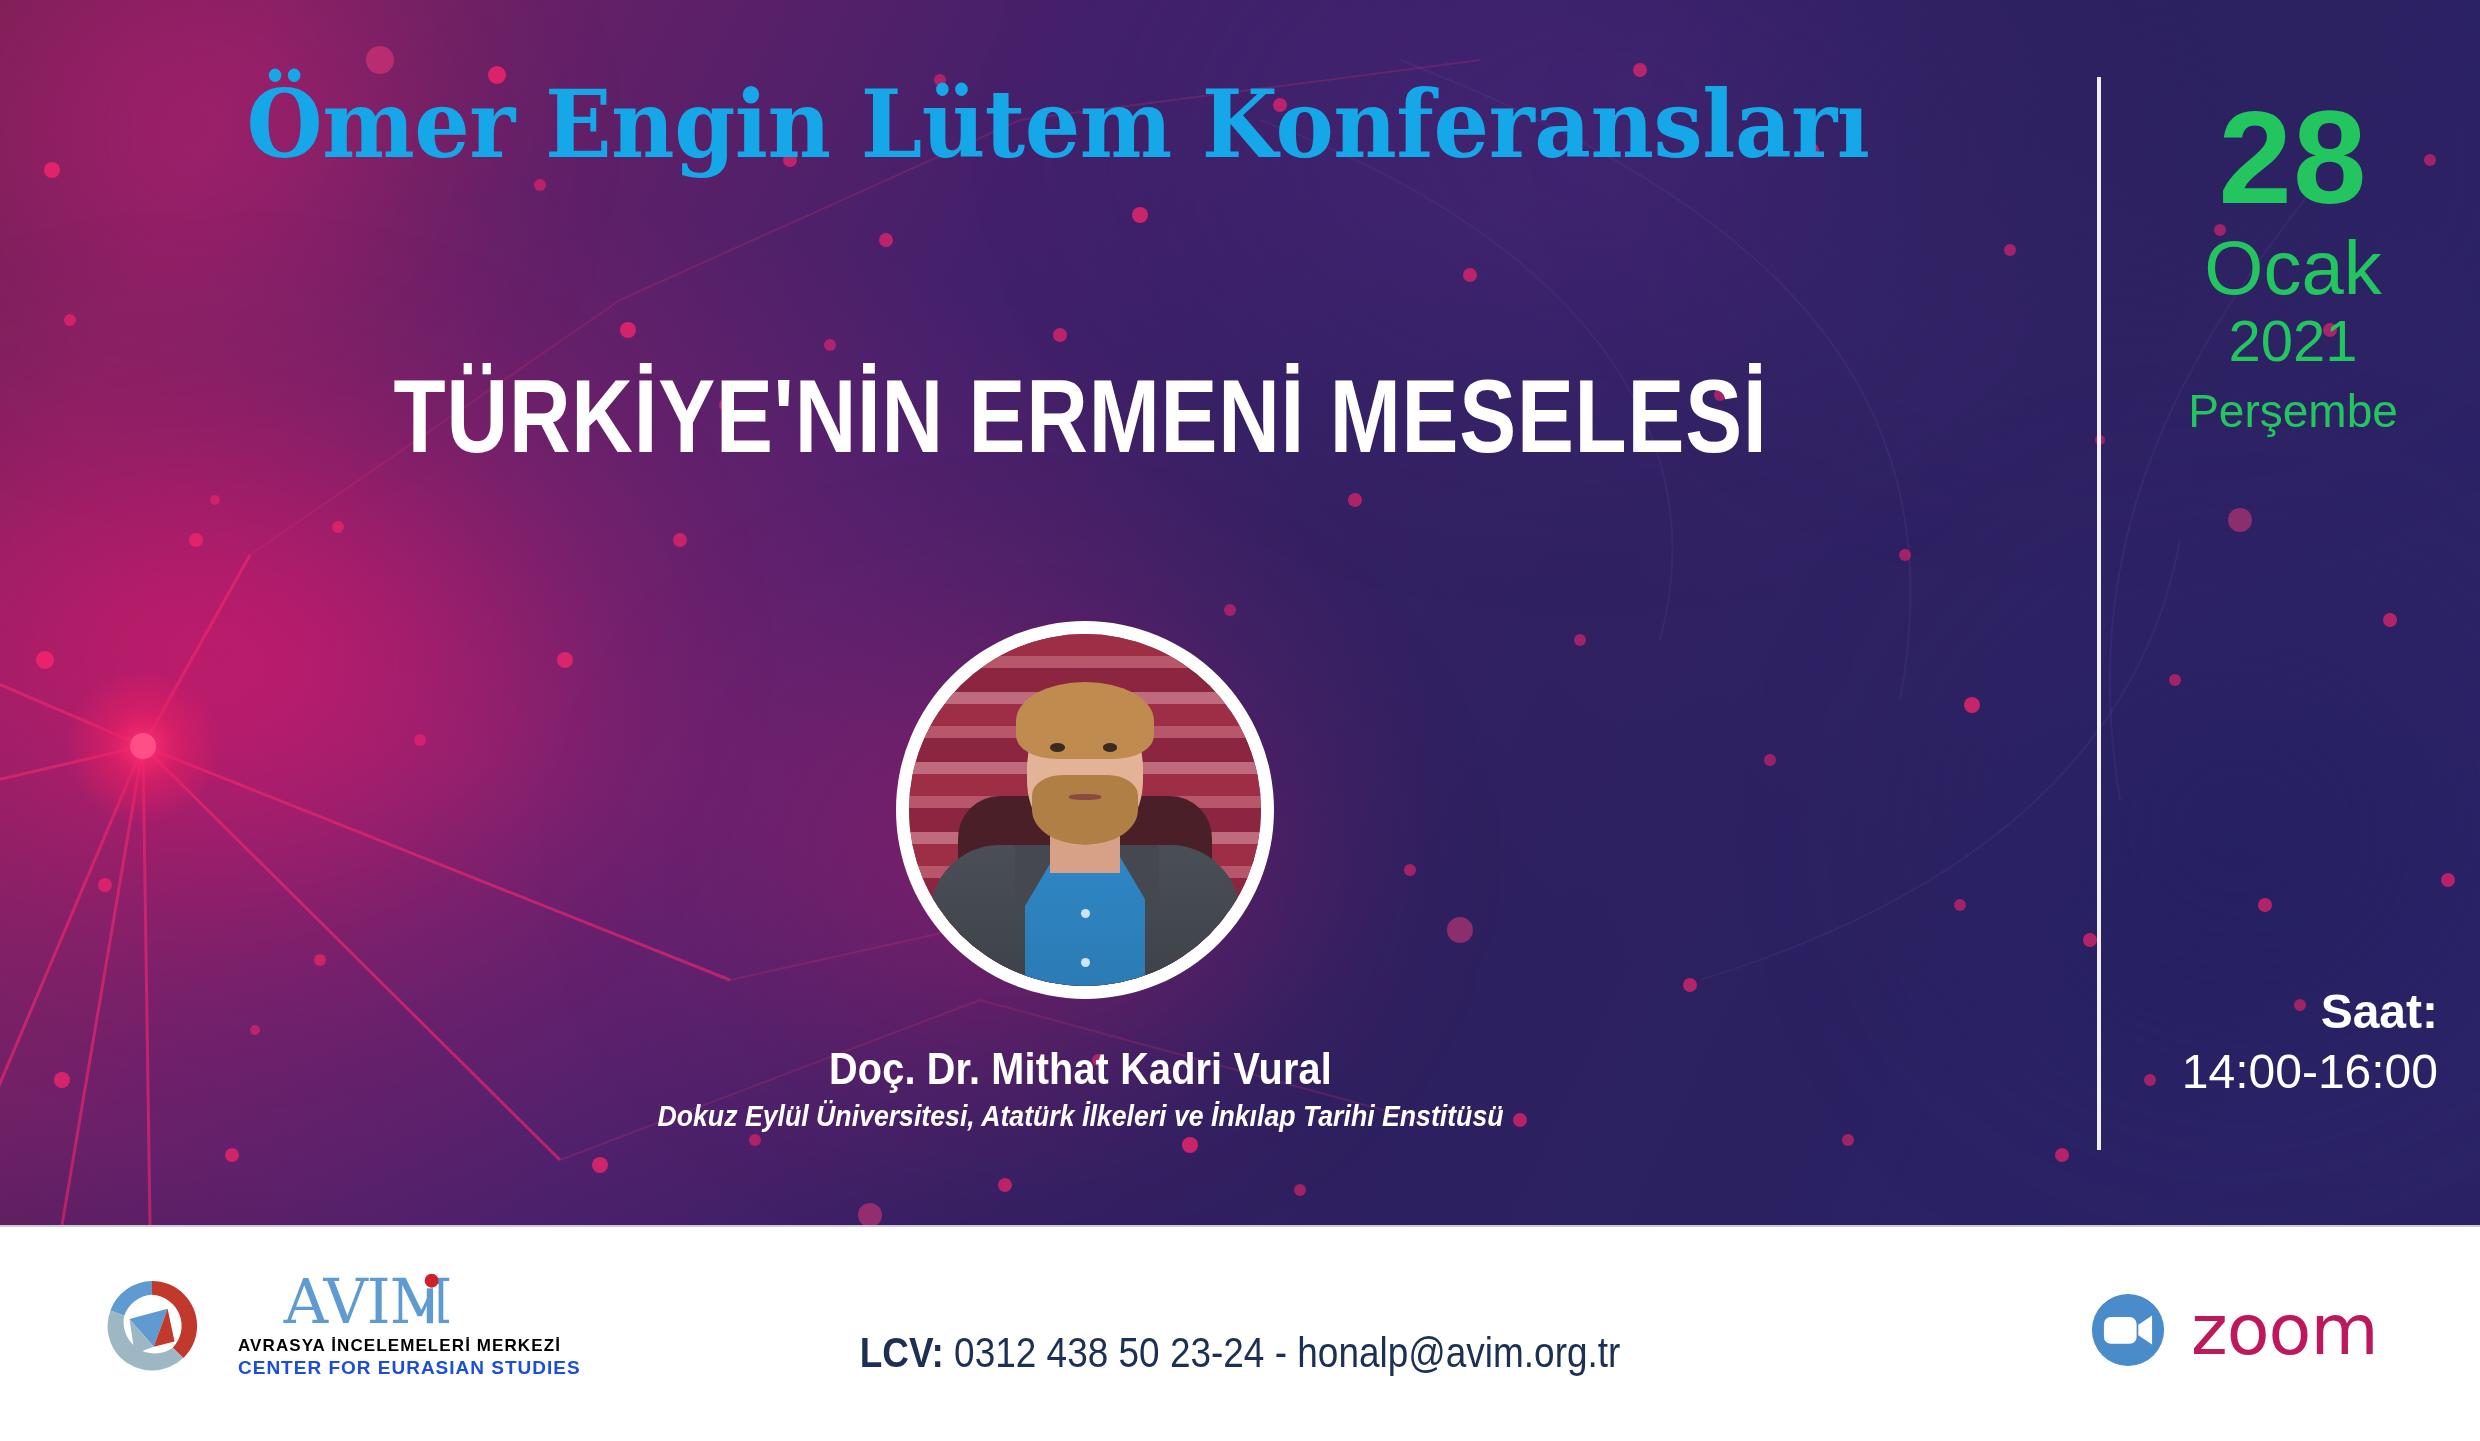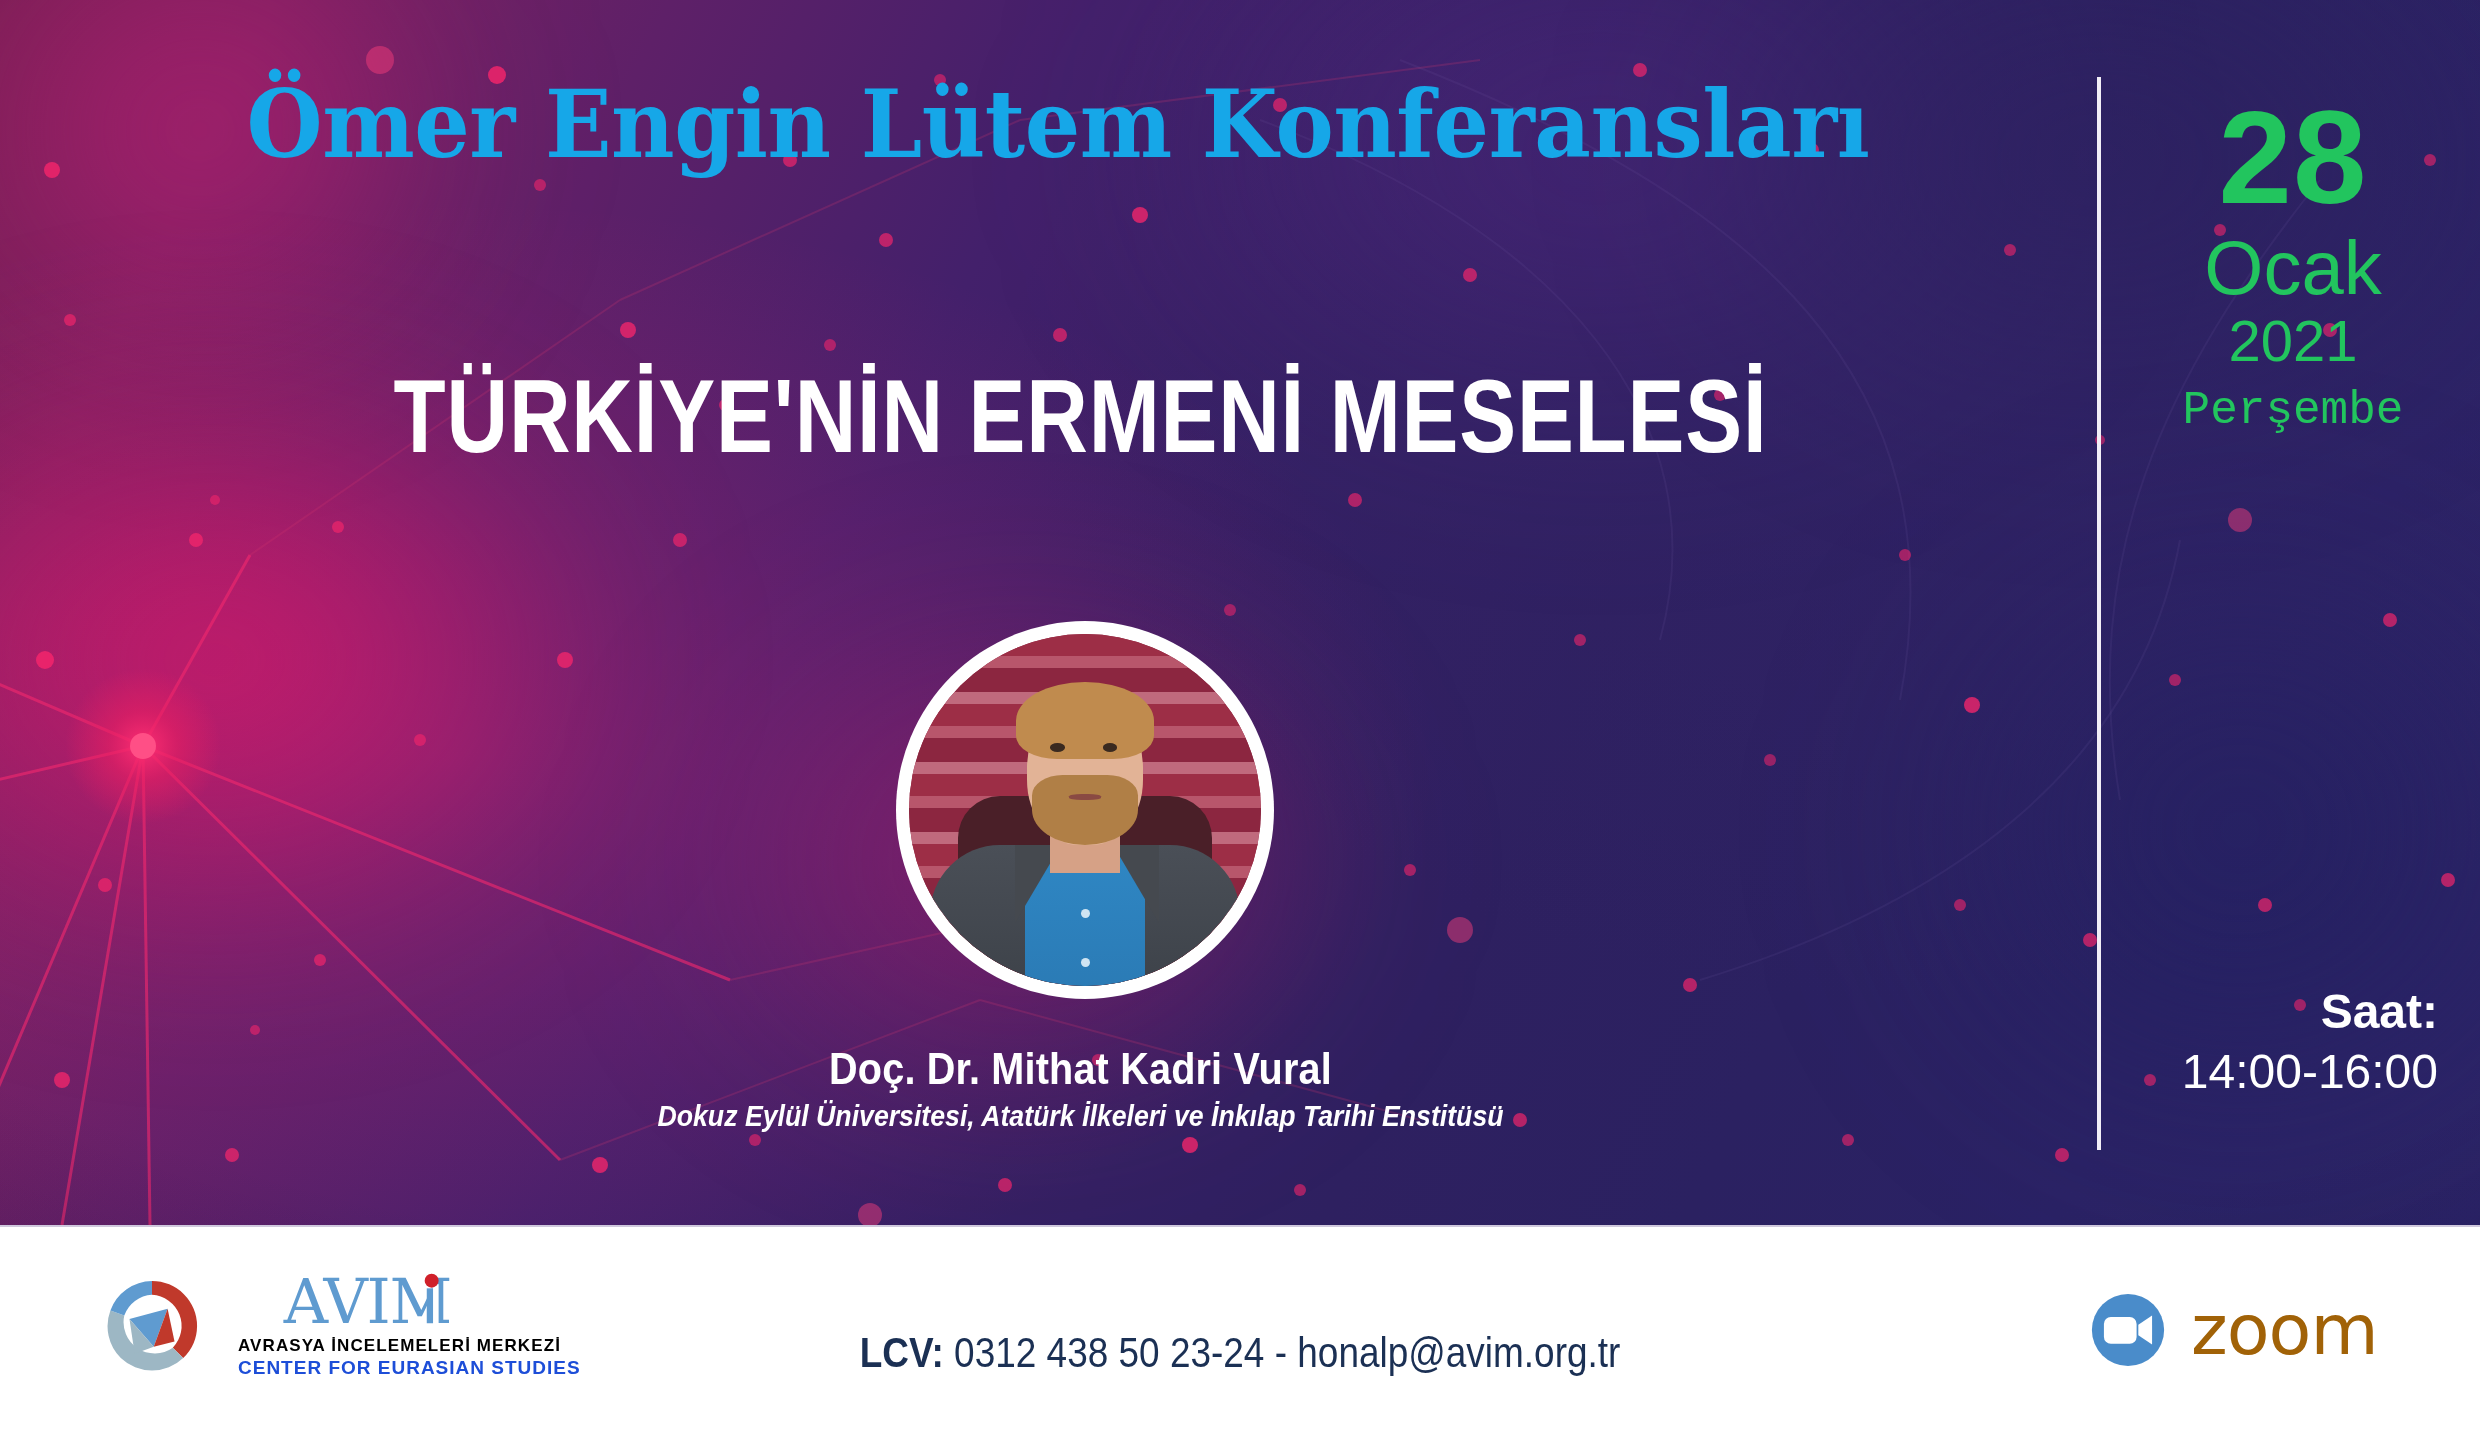--- a/index.html
+++ b/index.html
@@ -339,21 +339,20 @@
     font-size: 58px;
     font-weight: normal;
     line-height: 1.06;
     margin-top: 2px;
   }
   .date-weekday {
     font-size: 46px;
     font-weight: normal;
     line-height: 1.1;
     margin-top: 14px;
-    font-family: Liberation Mono, monospace;
   }
 
   
   .time-panel {
     position: absolute;
     left: 2050px;
     top: 985px;
     width: 345px;
     text-align: right;
     color: #ffffff;
@@ -433,21 +432,21 @@
     position: absolute;
     left: 2085px;
     top: 62px;
     display: flex;
     align-items: center;
     gap: 20px;
   }
   .zoom-mark { width: 86px; height: 86px; flex: none; }
   .zoom-word {
     font-size: 70px;
-    color: #a16207;
+    color: #be185d;
     letter-spacing: -1px;
     line-height: 1;
     font-family: "DejaVu Sans", "Liberation Sans", sans-serif;
   }
 </style>
 </head>
 <body>
 
 <div id="poster">
 

